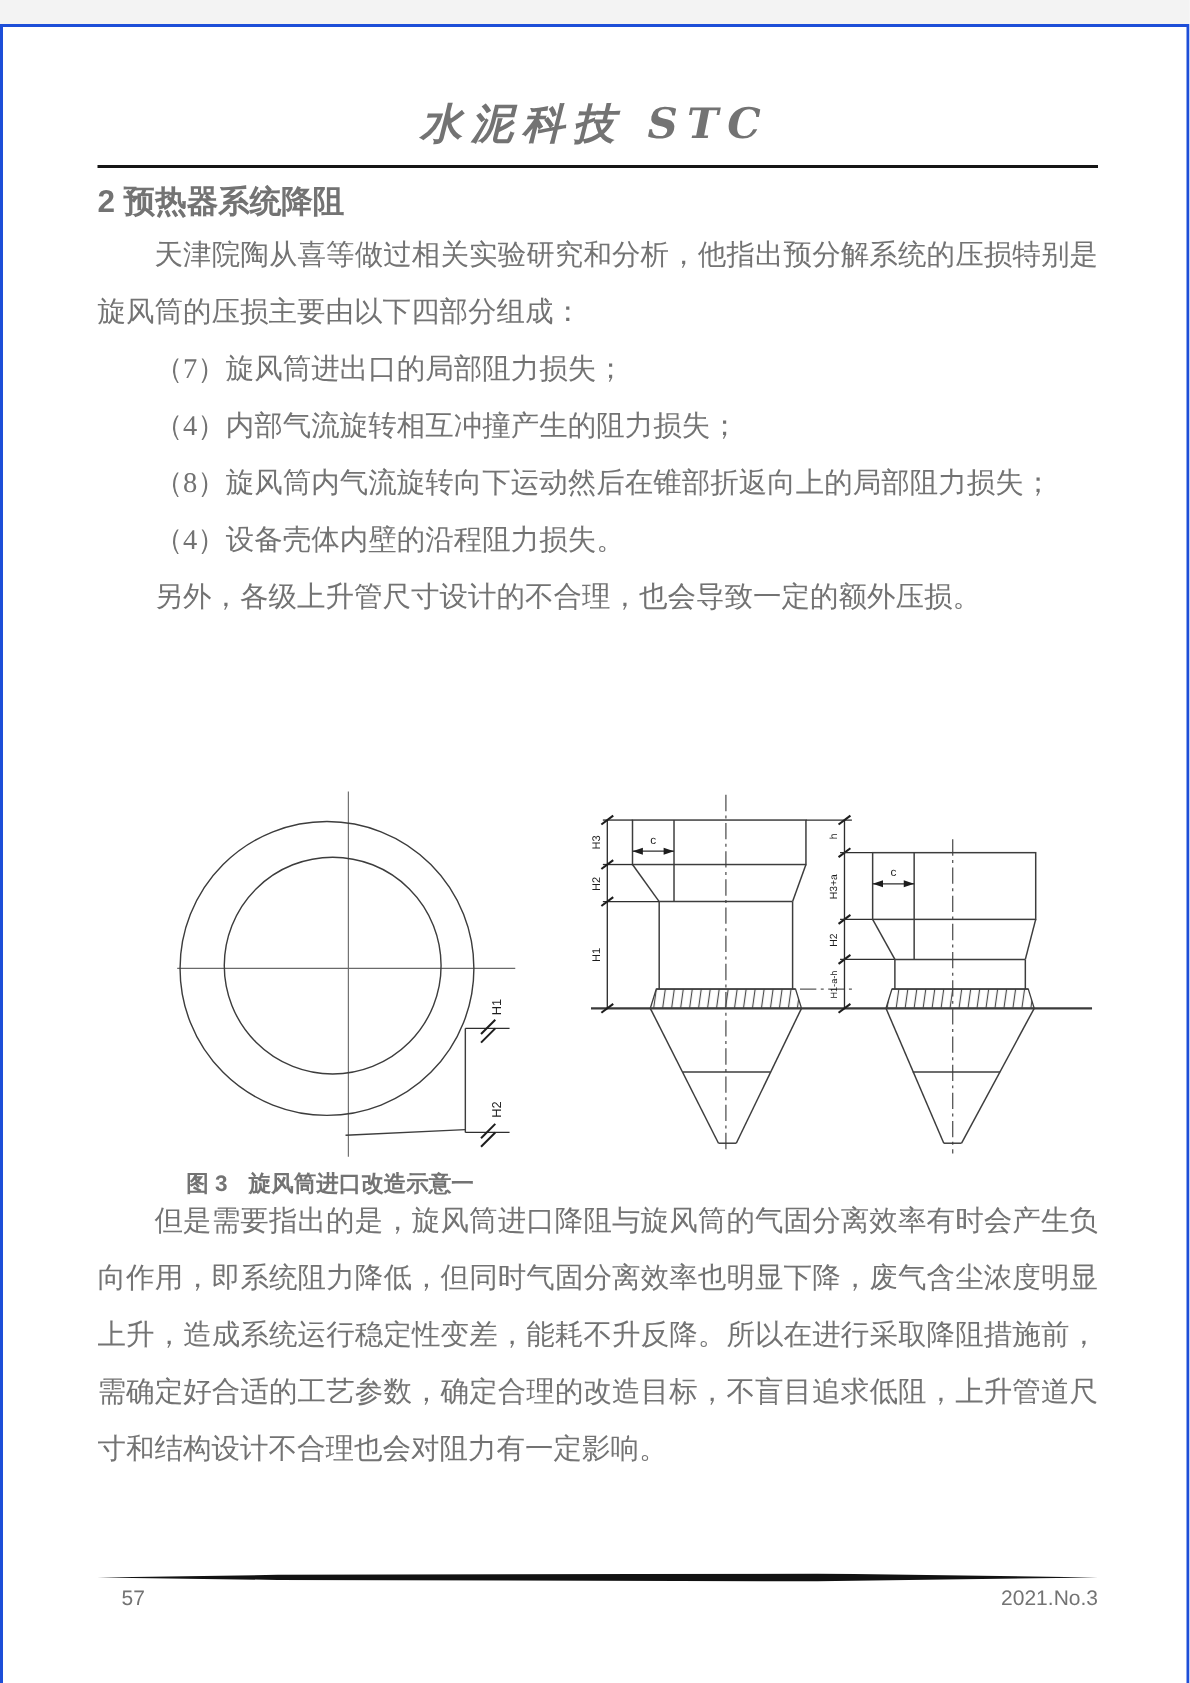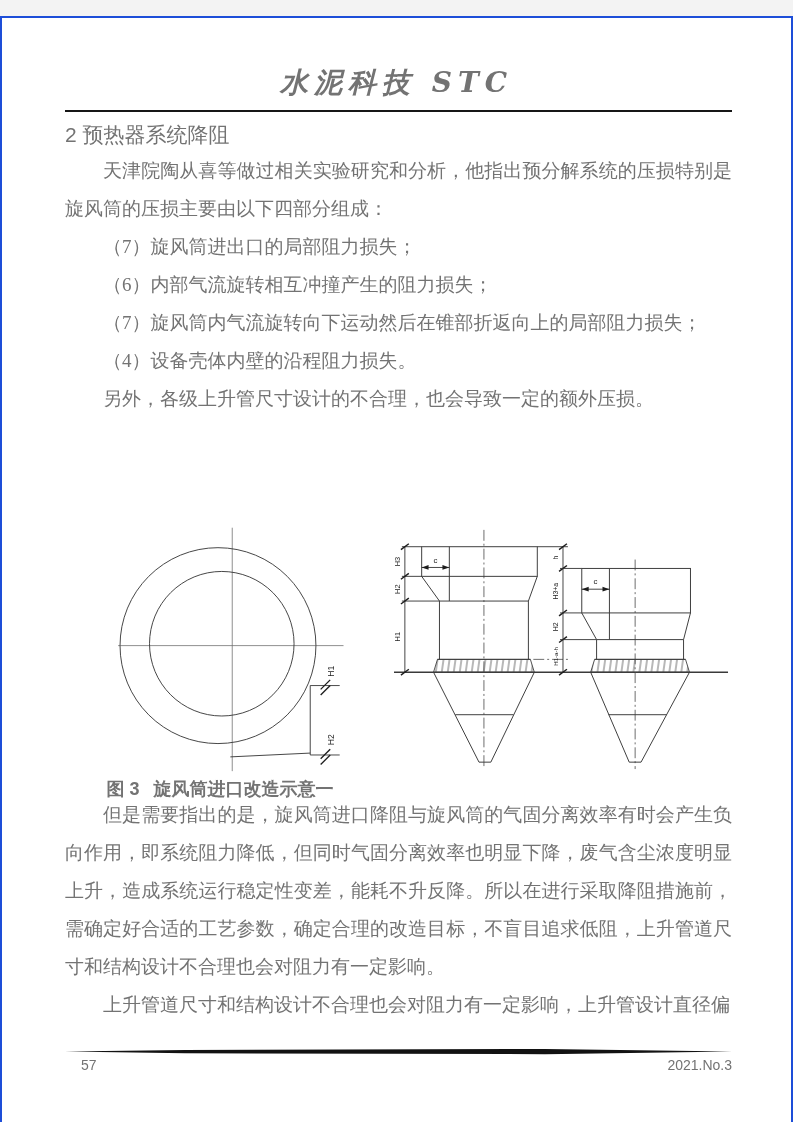--- a/index.html
+++ b/index.html
@@ -11,37 +11,37 @@
   }
   .journal-title{
     position:absolute;top:46px;left:0;width:100%;text-align:center;
     font-size:28px;font-weight:bold;font-style:italic;letter-spacing:6px;
     font-family:"DejaVu Serif",serif;
   }
   .header-rule{position:absolute;top:92px;left:63px;width:667px;height:2px;background:#161616;}
   .section-heading{
     position:absolute;top:101px;left:63px;width:667px;
     font-family:"Liberation Sans","DejaVu Sans",sans-serif;
-    font-size:21px;font-weight:normal;line-height:32px;
+    font-size:21px;font-weight:bold;line-height:32px;
   }
   .bodytext{
     position:absolute;top:134px;left:63px;width:667px;
     font-size:19px;line-height:38px;text-align:justify;
   }
   .bodytext p{margin:0;padding:0;}
   .indent{text-indent:2em;}
   .figures-row{
     position:absolute;top:504px;left:63px;width:667px;height:274px;
     display:flex;align-items:flex-start;
   }
   .figure3-wrap{margin-left:22px;width:300px;}
   .figure4-wrap{margin-left:auto;width:340px;}
   .fig-caption{
     font-family:"Liberation Sans","DejaVu Sans",sans-serif;
-    font-size:18px;font-weight:bold;text-align:center;line-height:22px;margin-top:0px;
+    font-size:15px;font-weight:bold;text-align:center;line-height:22px;margin-top:0px;
   }
   .figure3-wrap .fig-caption{margin-left:-34px;}
   .figure4-wrap .fig-caption{padding-left:42px;}
   .cap-label{margin-right:14px;}
   .lower-text{
     position:absolute;top:778px;left:63px;width:667px;
     font-size:19px;line-height:38px;text-align:justify;
   }
   .lower-text p{margin:0;padding:0;}
   .footer{position:absolute;left:63px;width:667px;top:1031px;}
@@ -63,22 +63,22 @@
 <div class="page">
 
   <div class="journal-title">水泥科技 STC</div>
   <div class="header-rule"></div>
 
   <div class="section-heading">2 预热器系统降阻</div>
 
   <div class="bodytext">
     <p class="indent">天津院陶从喜等做过相关实验研究和分析，他指出预分解系统的压损特别是旋风筒的压损主要由以下四部分组成：</p>
     <p class="indent">（7）旋风筒进出口的局部阻力损失；</p>
-    <p class="indent">（6）内部气流旋转相互冲撞产生的阻力损失；</p>
-    <p class="indent">（7）旋风筒内气流旋转向下运动然后在锥部折返向上的局部阻力损失；</p>
+    <p class="indent">（4）内部气流旋转相互冲撞产生的阻力损失；</p>
+    <p class="indent">（8）旋风筒内气流旋转向下运动然后在锥部折返向上的局部阻力损失；</p>
     <p class="indent">（4）设备壳体内壁的沿程阻力损失。</p>
     <p class="indent">另外，各级上升管尺寸设计的不合理，也会导致一定的额外压损。</p>
   </div>
 
   <div class="figures-row">
 
     <div class="figure3-wrap">
       <svg width="300" height="252" viewBox="0 0 300 265">
 
         <line class="thin" x1="145" y1="6" x2="145" y2="262"></line>
@@ -189,21 +189,20 @@
         <line class="ln" x1="199" y1="152" x2="238" y2="243"></line>
         <line class="ln" x1="299" y1="152" x2="250" y2="243"></line>
         <line class="ln" x1="238" y1="243" x2="250" y2="243"></line>
         <line class="ln" x1="217" y1="195" x2="276" y2="195"></line>
       </svg>
     </div>
   </div>
 
   <div class="lower-text">
     <p class="indent">但是需要指出的是，旋风筒进口降阻与旋风筒的气固分离效率有时会产生负向作用，即系统阻力降低，但同时气固分离效率也明显下降，废气含尘浓度明显上升，造成系统运行稳定性变差，能耗不升反降。所以在进行采取降阻措施前，需确定好合适的工艺参数，确定合理的改造目标，不盲目追求低阻，上升管道尺寸和结构设计不合理也会对阻力有一定影响。</p>
-    <p class="indent">上升管道尺寸和结构设计不合理也会对阻力有一定影响，上升管设计直径偏</p>
   </div>
 
   <div class="footer">
     <svg class="footer-rule" viewBox="0 0 667 6">
       <polygon points="0,2.6 120,0.9 480,0 667,2.6 480,5.2 120,4.3" fill="#121212"></polygon>
     </svg>
     <div class="footer-nums">
       <span class="page-number">57</span>
       <span class="issue-number">2021.No.3</span>
     </div>

